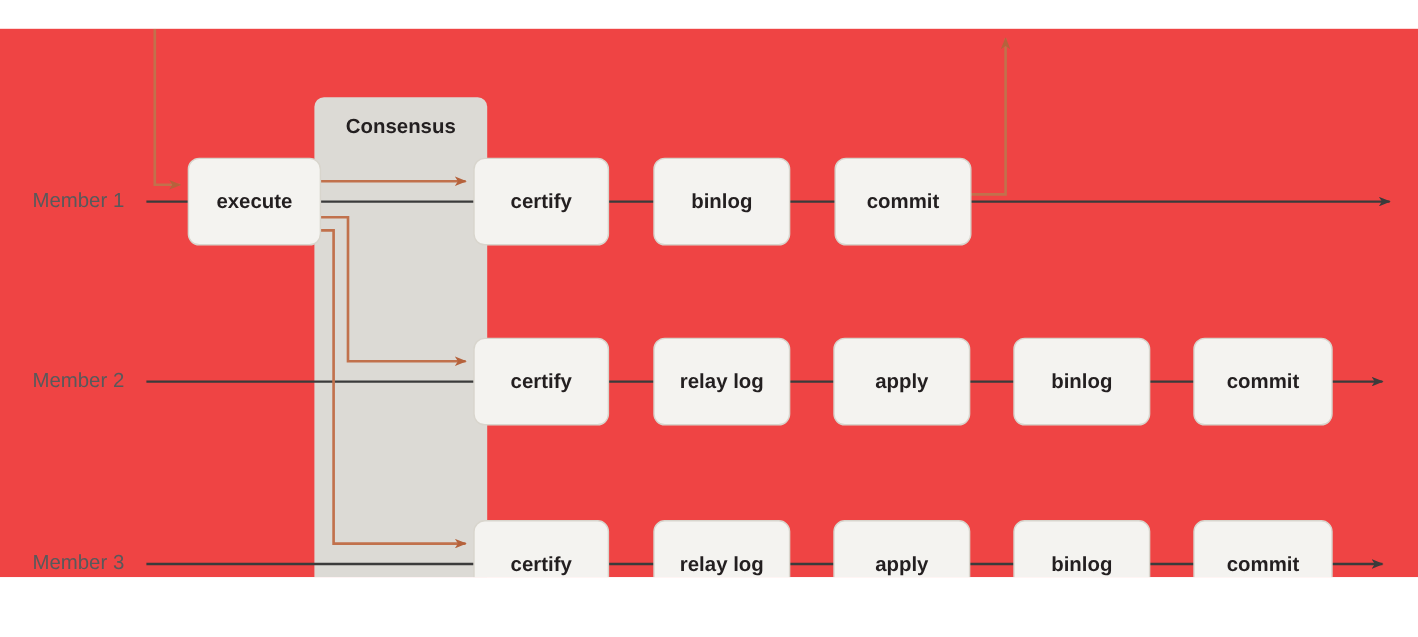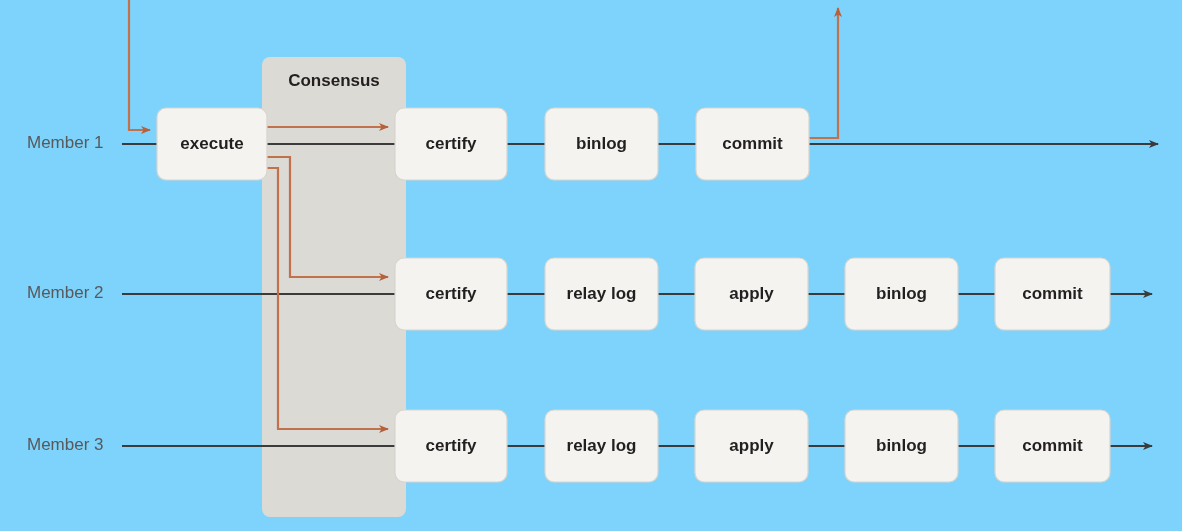--- a/index.html
+++ b/index.html
@@ -6,23 +6,24 @@
     margin: 0;
     padding: 0;
     background: #ffffff;
   }
   body {
     font-family: "Liberation Sans", "DejaVu Sans", sans-serif;
   }
   #diagram-root {
     position: relative;
     width: 1182px;
-    height: 531px;
-    background: #7dd3fc;
+    height: 457px;
+    background: #ef4444;
     overflow: hidden;
+    margin-top: 24px;
   }
   #diagram-svg {
     position: absolute;
     left: 0;
     top: 0;
     width: 1182px;
     height: 531px;
   }
   .node-label {
     font-size: 17px;

